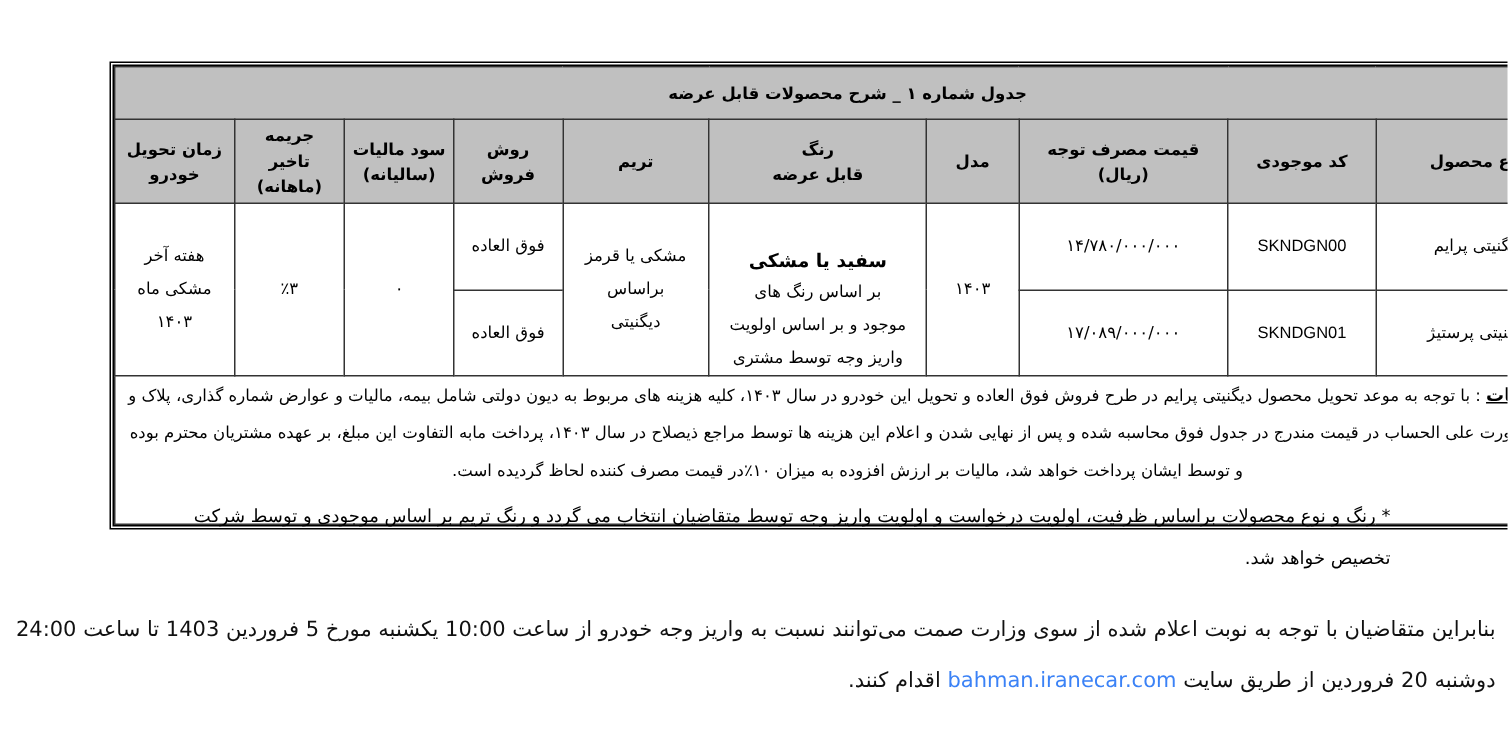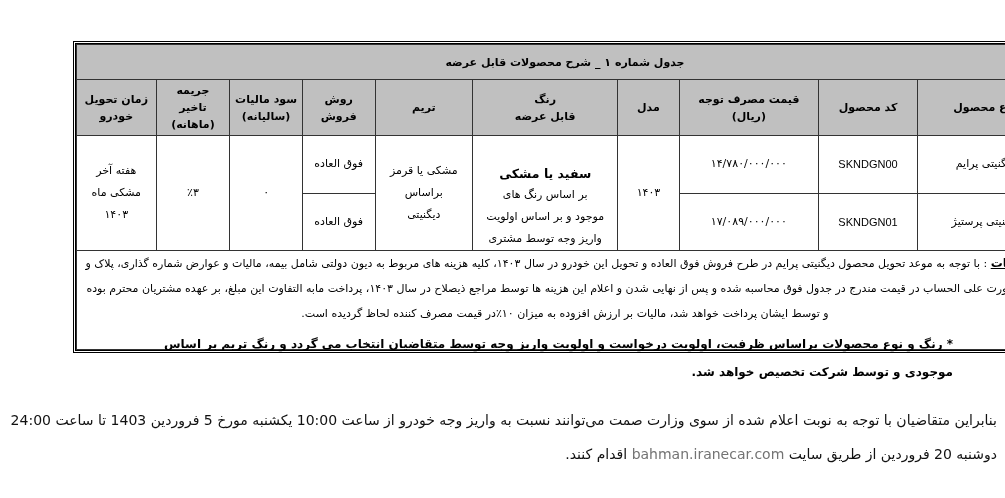--- a/index.html
+++ b/index.html
@@ -82,42 +82,42 @@
       height: 94px;
       margin-left: 40px;
     }
     .notes-label {
       font-weight: bold;
       text-decoration: underline;
       font-size: 12px;
     }
     .star-note {
       position: absolute;
-      right: 52px;
+      right: 78px;
       top: 330px;
       width: 830px;
       direction: rtl;
       text-align: right;
-      font-weight: bold;
+      font-weight: normal;
       font-size: 12px;
       line-height: 28px;
     }
     .final-para {
       position: absolute;
       right: 8px;
       top: 403px;
       width: 990px;
       direction: rtl;
       text-align: right;
       font-size: 14px;
       line-height: 34px;
       color: #111;
     }
     .final-para a {
-      color: #737373;
+      color: #3b82f6;
       text-decoration: none;
     }
   </style>
 </head>
 <body>
 
 <div class="table-wrap">
   <table class="products">
     <colgroup>
       <col style="width:120px">
@@ -130,21 +130,21 @@
       <col style="width:64px">
       <col style="width:65px">
       <col style="width:70px">
     </colgroup>
     <tbody>
         <tr class="title-row">
       <th colspan="10">جدول شماره ۱ _ شرح محصولات قابل عرضه</th>
     </tr>
     <tr class="head-row">
       <th><span>نوع محصول</span></th>
-      <th><span>کد محصول</span></th>
+      <th><span>کد موجودی</span></th>
       <th>
         <span>قیمت مصرف توجه</span><br>
         <span>(ریال)</span>
       </th>
       <th><span>مدل</span></th>
       <th>
         <span>رنگ</span><br>
         <span>قابل عرضه</span>
       </th>
       <th><span>تریم</span></th>

